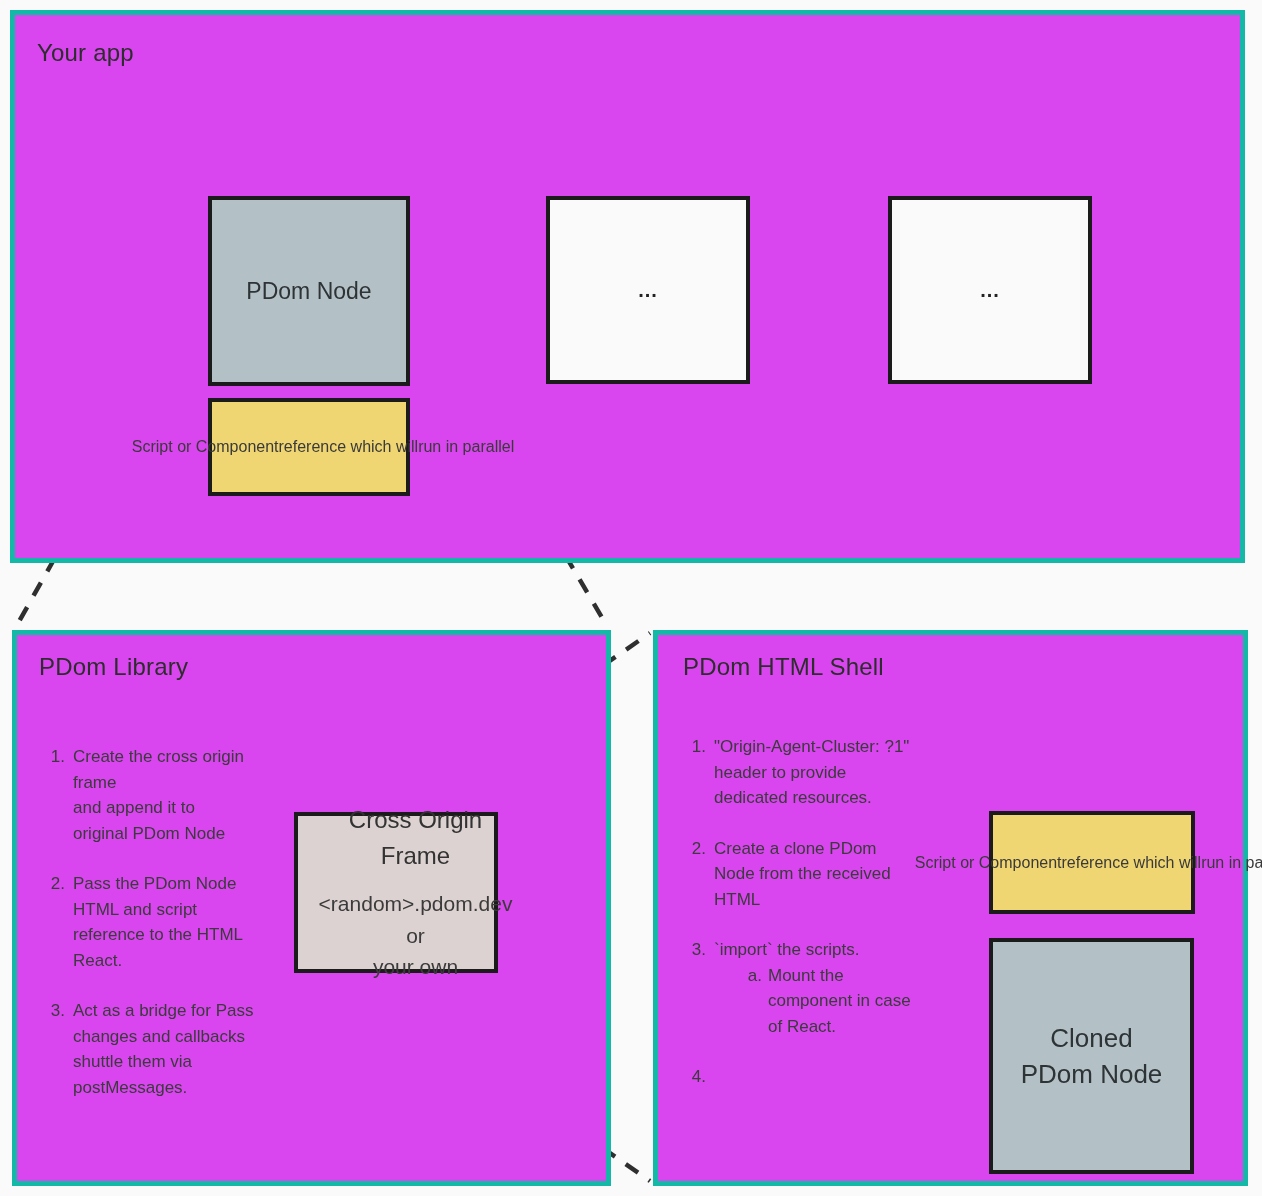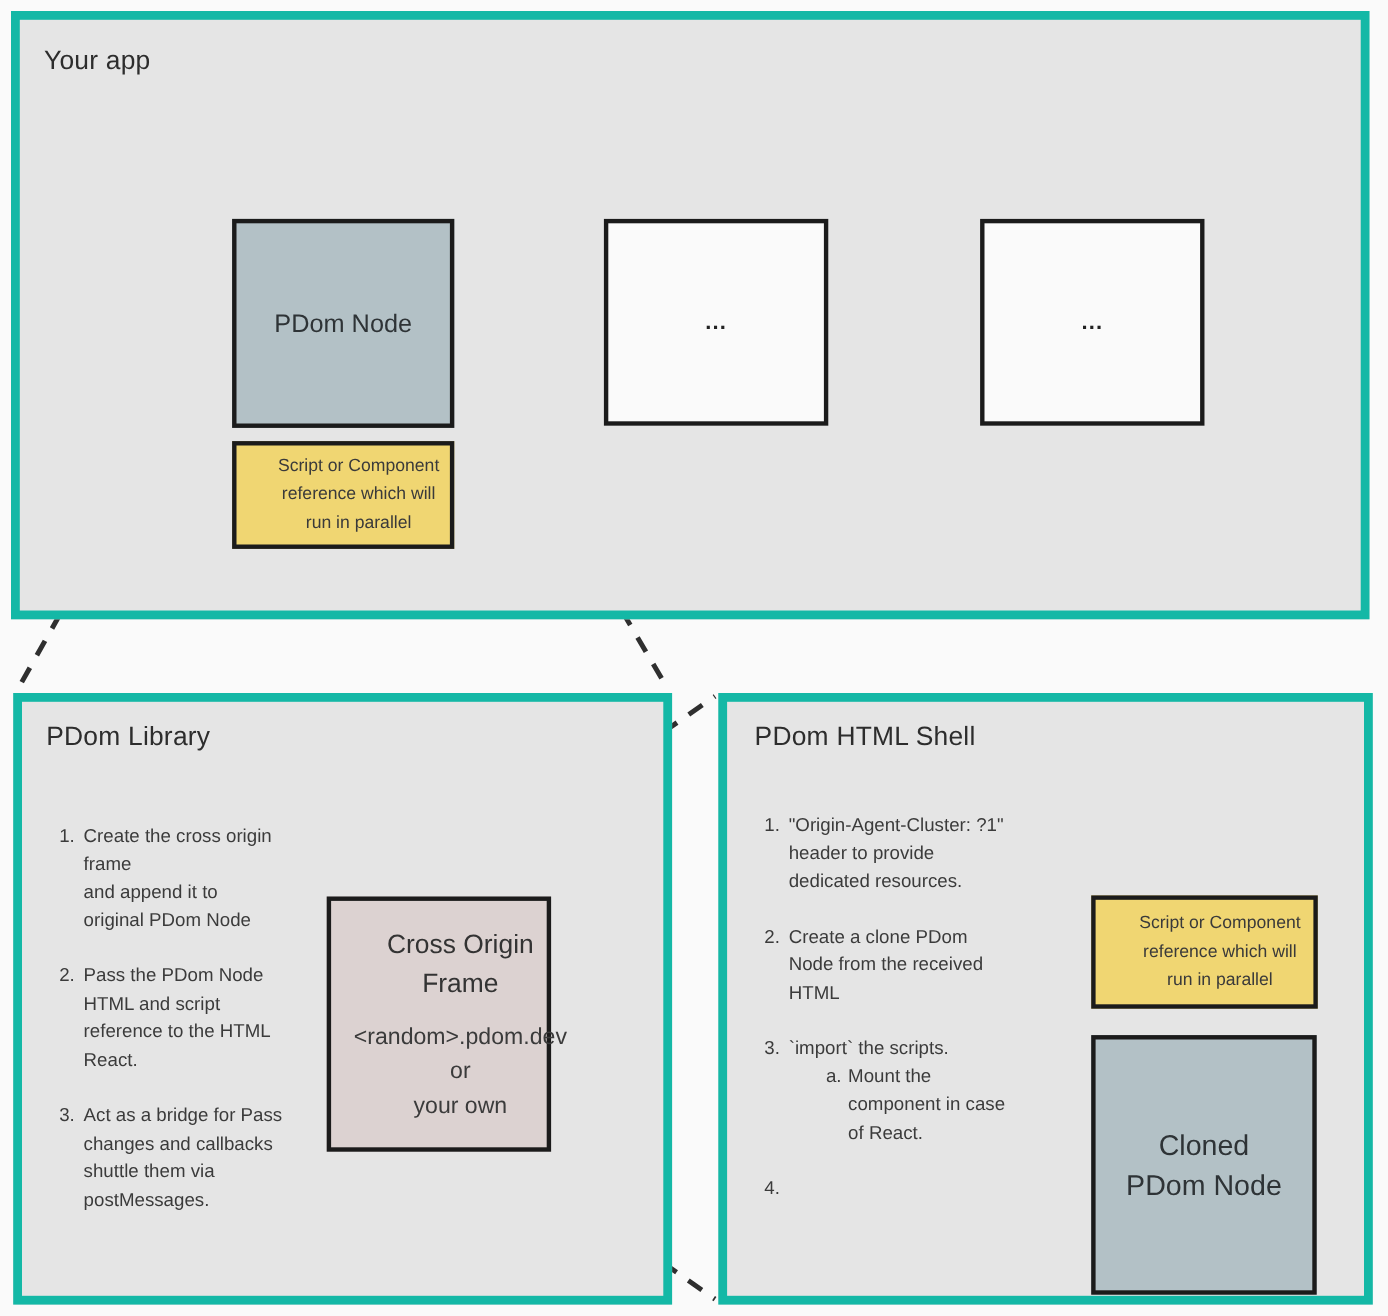--- a/index.html
+++ b/index.html
@@ -3,31 +3,31 @@
 <meta charset="utf-8">
 <style>
   html,body{margin:0;padding:0;background:#fafafa;}
   .page{
     position:relative;width:1262px;height:1196px;background:#fafafa;
     font-family:"Liberation Sans","DejaVu Sans",sans-serif;color:#333;
     overflow:hidden;
   }
   .links{position:absolute;left:0;top:0;width:1262px;height:1196px;pointer-events:none;}
   .panel{
-    position:absolute;box-sizing:border-box;background:#e5e5e5;
-    border:8px solid #14b8a6;
+    position:absolute;box-sizing:border-box;background:#d946ef;
+    border:5px solid #14b8a6;
   }
   .panel-title{position:absolute;font-size:24px;color:#2d2d2d;letter-spacing:.2px;}
   .box{position:absolute;box-sizing:border-box;border:4px solid #1b1b1b;
        display:flex;align-items:center;justify-content:center;text-align:center;}
   .app-panel{left:10px;top:10px;width:1235px;height:553px;}
   .node-fill{background:#b3c1c6;}
   .node-label{font-size:23px;color:#2e3336;}
   .placeholder{background:#fafafa;font-size:20px;font-weight:700;letter-spacing:1px;color:#222;}
-  .note{background:#f0d672;flex-direction:column;font-size:16px;line-height:1.62;color:#3a3a3a;padding-left:28px;}
+  .note{background:#f0d672;flex-direction:row;font-size:16px;line-height:1.62;color:#3a3a3a;padding-left:28px;}
   .library-panel{left:12px;top:630px;width:599px;height:556px;}
   .shell-panel{left:653px;top:630px;width:595px;height:556px;}
   .steps{position:absolute;margin:0;padding:0;list-style:none;font-size:17px;line-height:1.5;color:#3b3b3b;}
   .step{display:flex;margin-bottom:25px;}
   .step .num{width:22px;flex:0 0 22px;text-align:right;margin-right:8px;}
   .step .lines{display:block;}
   .ln{display:block;white-space:nowrap;}
   .sub{display:flex;margin-left:30px;}
   .sub .num{width:18px;flex:0 0 18px;text-align:right;margin-right:6px;}
   .frame-box{background:#dcd2d1;flex-direction:column;}
@@ -91,21 +91,21 @@
         <span class="num">3.</span>
         <span class="lines">
           <span class="ln">Act as a bridge for Pass</span>
           <span class="ln">changes and callbacks</span>
           <span class="ln">shuttle them via</span>
           <span class="ln">postMessages.</span>
         </span>
       </li>
     </ol>
 
-    <div class="box frame-box" style="left:277px;top:177px;width:204px;height:232px;padding-left:39px;">
+    <div class="box frame-box" style="left:277px;top:177px;width:204px;height:161px;padding-left:39px;">
       <div class="frame-title">
         <span class="ln">Cross Origin</span>
         <span class="ln">Frame</span>
       </div>
       <div class="frame-detail">
         <span class="ln">&lt;random&gt;.pdom.dev</span>
         <span class="ln">or</span>
         <span class="ln">your own</span>
       </div>
     </div>

